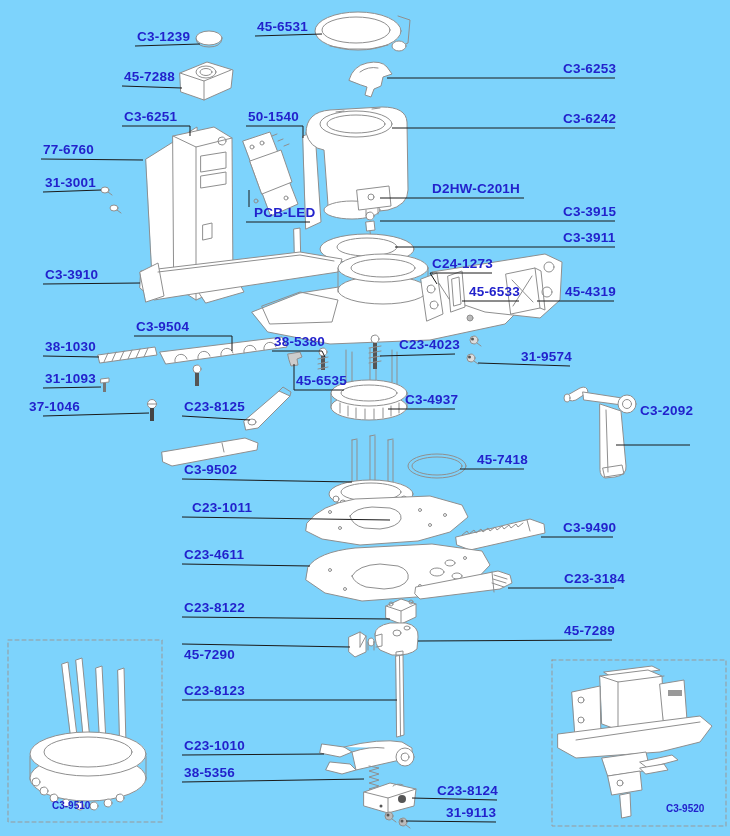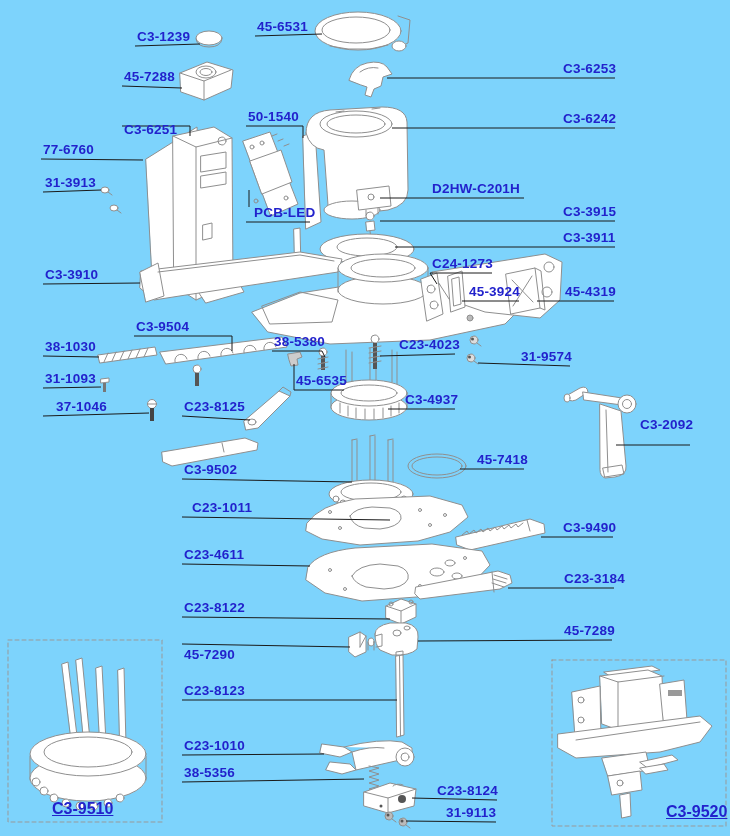--- a/index.html
+++ b/index.html
@@ -2,22 +2,22 @@
 <html style="--label-blue: #2222cc;"><head>
 <meta charset="utf-8">
 <style>
   html,body{margin:0;padding:0;background:#fff;}
   .stage{position:relative;width:730px;height:836px;background:#7dd3fc;
          font-family:"Liberation Sans",sans-serif;overflow:hidden;}
   .stage svg{position:absolute;left:0;top:0;}
   .lbl{position:absolute;z-index:2;font-weight:bold;font-size:13.5px;letter-spacing:.2px;
        color:var(--label-blue,#2222cc);white-space:nowrap;line-height:14px;
        text-decoration:none;cursor:pointer;}
-  .caption{position:absolute;z-index:2;font-weight:bold;font-size:16px;
-       color:var(--label-blue,#2222cc);white-space:nowrap;text-decoration:underline;}
+  .caption{position:absolute;z-index:2;font-weight:bold;font-size:10px;
+       color:var(--label-blue,#2222cc);white-space:nowrap;}
 </style>
 </head>
 <body>
 
 <div class="stage">
 
 <svg width="730" height="836" viewBox="0 0 730 836">
 
   <g stroke="#8f8f8f" fill="none" stroke-width="1" stroke-linejoin="round" stroke-linecap="round">
 
@@ -409,44 +409,44 @@
     <path d="M182,782 L364,779"></path>
     <path d="M497,800 L412,798"></path>
     <path d="M496,822 L406,821"></path>
   </g>
 </svg>
 
   <span class="lbl" style="left:137px;top:30px">C3-1239</span>
   <span class="lbl" style="left:257px;top:20px">45-6531</span>
   <span class="lbl" style="left:124px;top:70px">45-7288</span>
   <span class="lbl" style="left:563px;top:62px">C3-6253</span>
-  <span class="lbl" style="left:124px;top:123px">C3-6251</span>
+  <span class="lbl" style="left:124px;top:110px">C3-6251</span>
   <span class="lbl" style="left:248px;top:110px">50-1540</span>
   <span class="lbl" style="left:563px;top:112px">C3-6242</span>
   <span class="lbl" style="left:43px;top:143px">77-6760</span>
-  <span class="lbl" style="left:45px;top:176px">31-3913</span>
+  <span class="lbl" style="left:45px;top:176px">31-3001</span>
   <span class="lbl" style="left:254px;top:206px">PCB-LED</span>
   <span class="lbl" style="left:432px;top:182px">D2HW-C201H</span>
   <span class="lbl" style="left:563px;top:205px">C3-3915</span>
   <span class="lbl" style="left:563px;top:231px">C3-3911</span>
   <span class="lbl" style="left:45px;top:268px">C3-3910</span>
   <span class="lbl" style="left:432px;top:257px">C24-1273</span>
-  <span class="lbl" style="left:469px;top:285px">45-3924</span>
+  <span class="lbl" style="left:469px;top:285px">45-6533</span>
   <span class="lbl" style="left:565px;top:285px">45-4319</span>
   <span class="lbl" style="left:136px;top:320px">C3-9504</span>
   <span class="lbl" style="left:45px;top:340px">38-1030</span>
   <span class="lbl" style="left:274px;top:335px">38-5380</span>
   <span class="lbl" style="left:399px;top:338px">C23-4023</span>
   <span class="lbl" style="left:521px;top:350px">31-9574</span>
   <span class="lbl" style="left:45px;top:372px">31-1093</span>
   <span class="lbl" style="left:296px;top:374px">45-6535</span>
-  <span class="lbl" style="left:56px;top:400px">37-1046</span>
+  <span class="lbl" style="left:29px;top:400px">37-1046</span>
   <span class="lbl" style="left:184px;top:400px">C23-8125</span>
   <span class="lbl" style="left:405px;top:393px">C3-4937</span>
-  <span class="lbl" style="left:640px;top:418px">C3-2092</span>
+  <span class="lbl" style="left:640px;top:404px">C3-2092</span>
   <span class="lbl" style="left:184px;top:463px">C3-9502</span>
   <span class="lbl" style="left:477px;top:453px">45-7418</span>
   <span class="lbl" style="left:192px;top:501px">C23-1011</span>
   <span class="lbl" style="left:563px;top:521px">C3-9490</span>
   <span class="lbl" style="left:184px;top:548px">C23-4611</span>
   <span class="lbl" style="left:564px;top:572px">C23-3184</span>
   <span class="lbl" style="left:184px;top:601px">C23-8122</span>
   <span class="lbl" style="left:184px;top:648px">45-7290</span>
   <span class="lbl" style="left:564px;top:624px">45-7289</span>
   <span class="lbl" style="left:184px;top:684px">C23-8123</span>

